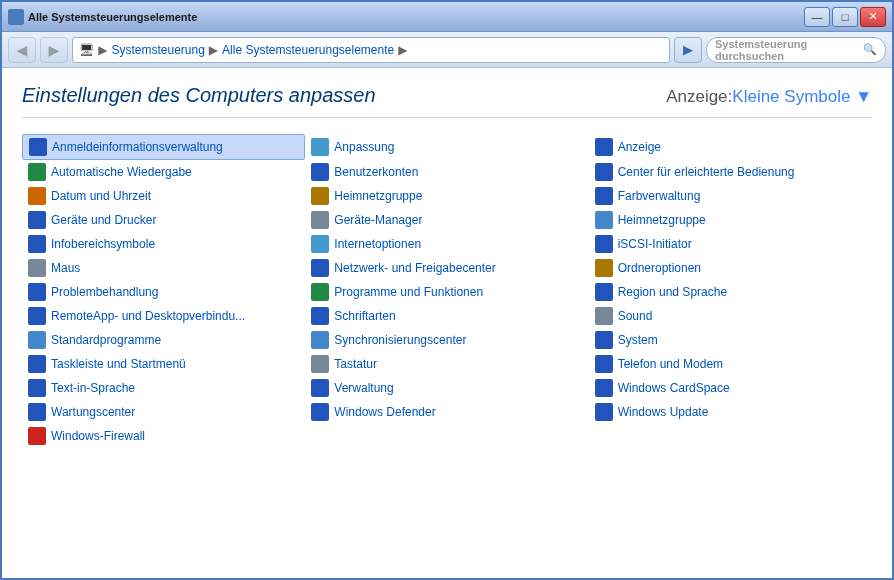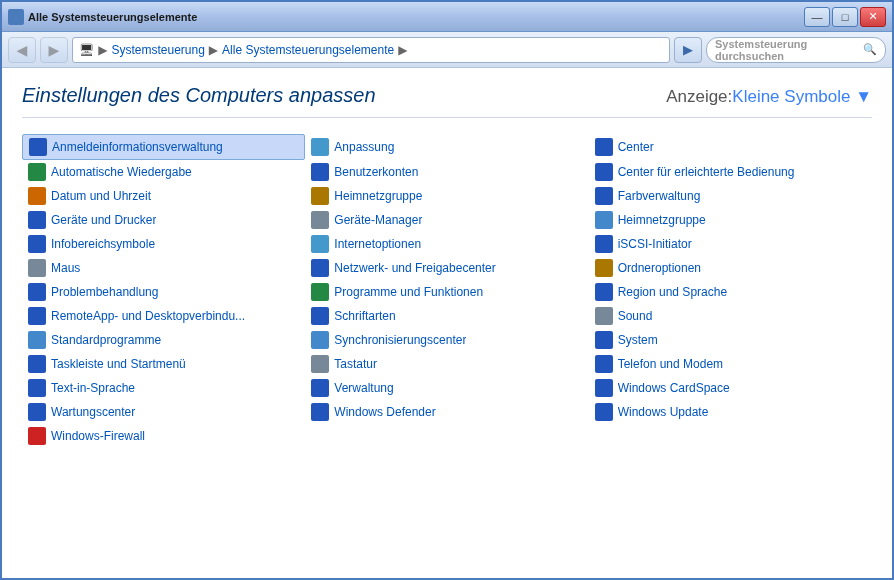--- a/index.html
+++ b/index.html
@@ -216,21 +216,21 @@
   <div class="control-item selected">
         <div style="width: 18px; height: 18px; border-radius: 2px; background: rgb(34, 85, 187); flex-shrink: 0; display: inline-block;"></div>
         <span class="item-label">Anmeldeinformationsverwaltung</span>
       </div>
       <div class="control-item">
         <div style="width: 18px; height: 18px; border-radius: 2px; background: rgb(68, 153, 204); flex-shrink: 0; display: inline-block;"></div>
         <span class="item-label">Anpassung</span>
       </div>
       <div class="control-item">
         <div style="width: 18px; height: 18px; border-radius: 2px; background: rgb(34, 85, 187); flex-shrink: 0; display: inline-block;"></div>
-        <span class="item-label">Center</span>
+        <span class="item-label">Anzeige</span>
       </div>
       <div class="control-item">
         <div style="width: 18px; height: 18px; border-radius: 2px; background: rgb(34, 136, 68); flex-shrink: 0; display: inline-block;"></div>
         <span class="item-label">Automatische Wiedergabe</span>
       </div>
       <div class="control-item">
         <div style="width: 18px; height: 18px; border-radius: 2px; background: rgb(34, 85, 187); flex-shrink: 0; display: inline-block;"></div>
         <span class="item-label">Benutzerkonten</span>
       </div>
       <div class="control-item">

